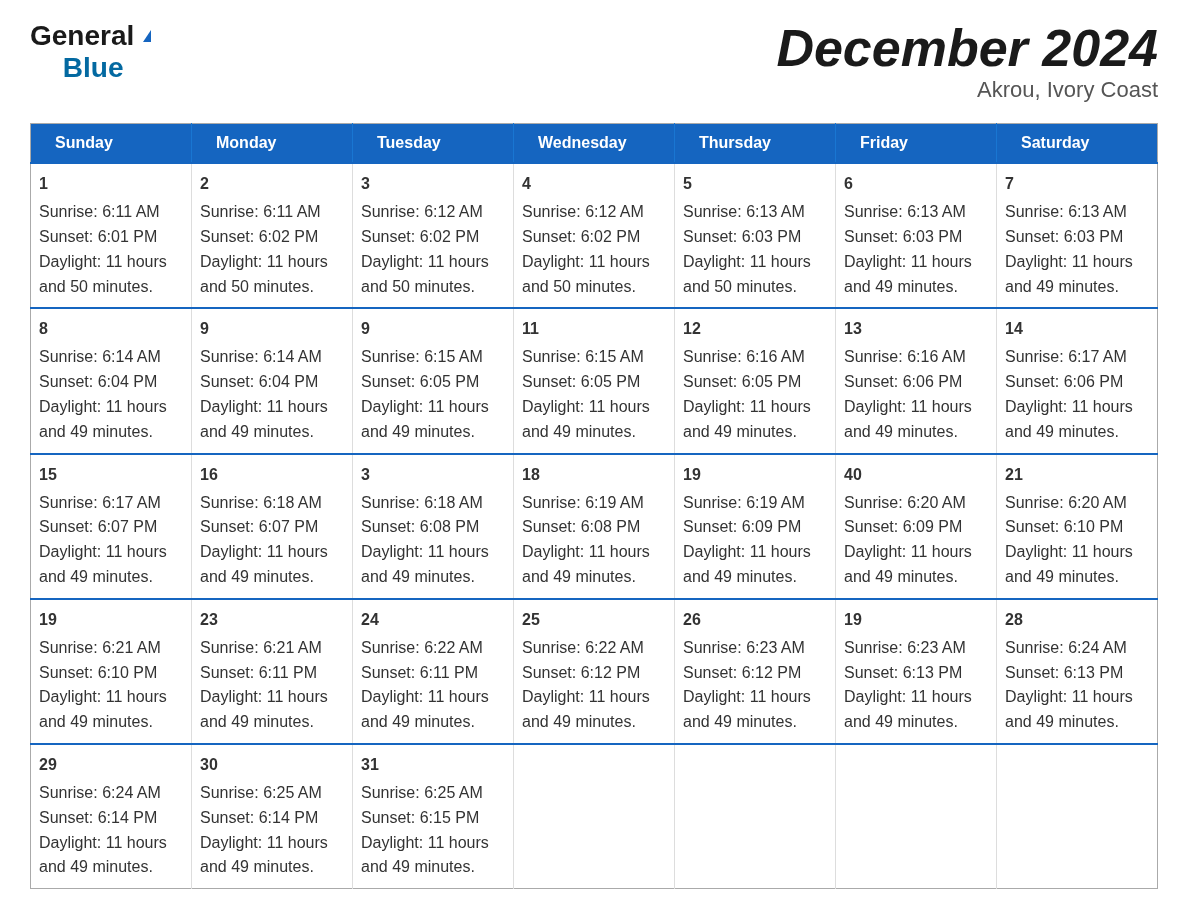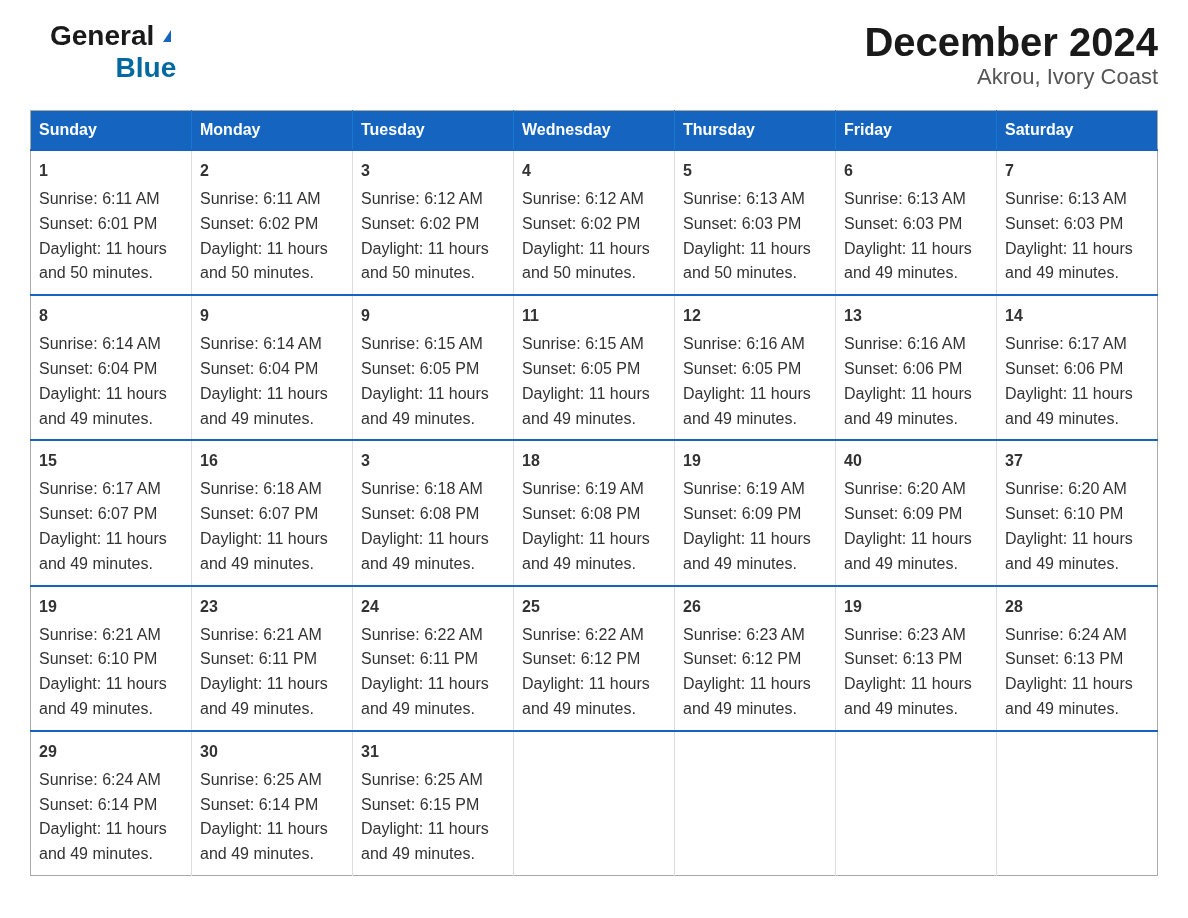--- a/index.html
+++ b/index.html
@@ -13,54 +13,54 @@
     }
     .header-area {
       display: flex;
       justify-content: space-between;
       align-items: flex-start;
       margin-bottom: 20px;
     }
     .logo {
       display: flex;
       flex-direction: column;
-      align-items: flex-end;
-      margin-left: 20px;
+      align-items: center;
     }
     .logo-text-row {
       display: flex;
       align-items: center;
     }
     .title-area {
       text-align: right;
     }
     .month-title {
-      font-size: 40px;
+      font-size: 52px;
       font-weight: bold;
       color: #1a1a1a;
       line-height: 1.1;
+      font-style: italic;
     }
     .location-title {
       font-size: 22px;
       color: #555;
       margin-top: 0;
     }
     .calendar-table {
       width: 100%;
       border-collapse: collapse;
       border: 1px solid #aaa;
     }
     .calendar-table thead tr {
       background-color: #1565C0;
     }
     .calendar-table thead th {
       color: #fff;
       font-size: 16px;
       font-weight: 600;
-      padding: 10px 8px;
+      padding: 10px 24px;
       text-align: left;
       border-right: 1px solid #1976D2;
     }
     .calendar-table thead th:last-child {
       border-right: none;
     }
     .calendar-table tbody tr {
       border-top: 2px solid #1565C0;
     }
     .calendar-table tbody td {
@@ -165,21 +165,21 @@
         <td><span class="day-number">16</span>
 <span class="day-info">Sunrise: 6:18 AM<br>Sunset: 6:07 PM<br>Daylight: 11 hours<br>and 49 minutes.</span></td>
         <td><span class="day-number">3</span>
 <span class="day-info">Sunrise: 6:18 AM<br>Sunset: 6:08 PM<br>Daylight: 11 hours<br>and 49 minutes.</span></td>
         <td><span class="day-number">18</span>
 <span class="day-info">Sunrise: 6:19 AM<br>Sunset: 6:08 PM<br>Daylight: 11 hours<br>and 49 minutes.</span></td>
         <td><span class="day-number">19</span>
 <span class="day-info">Sunrise: 6:19 AM<br>Sunset: 6:09 PM<br>Daylight: 11 hours<br>and 49 minutes.</span></td>
         <td><span class="day-number">40</span>
 <span class="day-info">Sunrise: 6:20 AM<br>Sunset: 6:09 PM<br>Daylight: 11 hours<br>and 49 minutes.</span></td>
-        <td><span class="day-number">37</span>
+        <td><span class="day-number">21</span>
 <span class="day-info">Sunrise: 6:20 AM<br>Sunset: 6:10 PM<br>Daylight: 11 hours<br>and 49 minutes.</span></td>
       </tr>
       <tr>
         <td><span class="day-number">19</span>
 <span class="day-info">Sunrise: 6:21 AM<br>Sunset: 6:10 PM<br>Daylight: 11 hours<br>and 49 minutes.</span></td>
         <td><span class="day-number">23</span>
 <span class="day-info">Sunrise: 6:21 AM<br>Sunset: 6:11 PM<br>Daylight: 11 hours<br>and 49 minutes.</span></td>
         <td><span class="day-number">24</span>
 <span class="day-info">Sunrise: 6:22 AM<br>Sunset: 6:11 PM<br>Daylight: 11 hours<br>and 49 minutes.</span></td>
         <td><span class="day-number">25</span>

